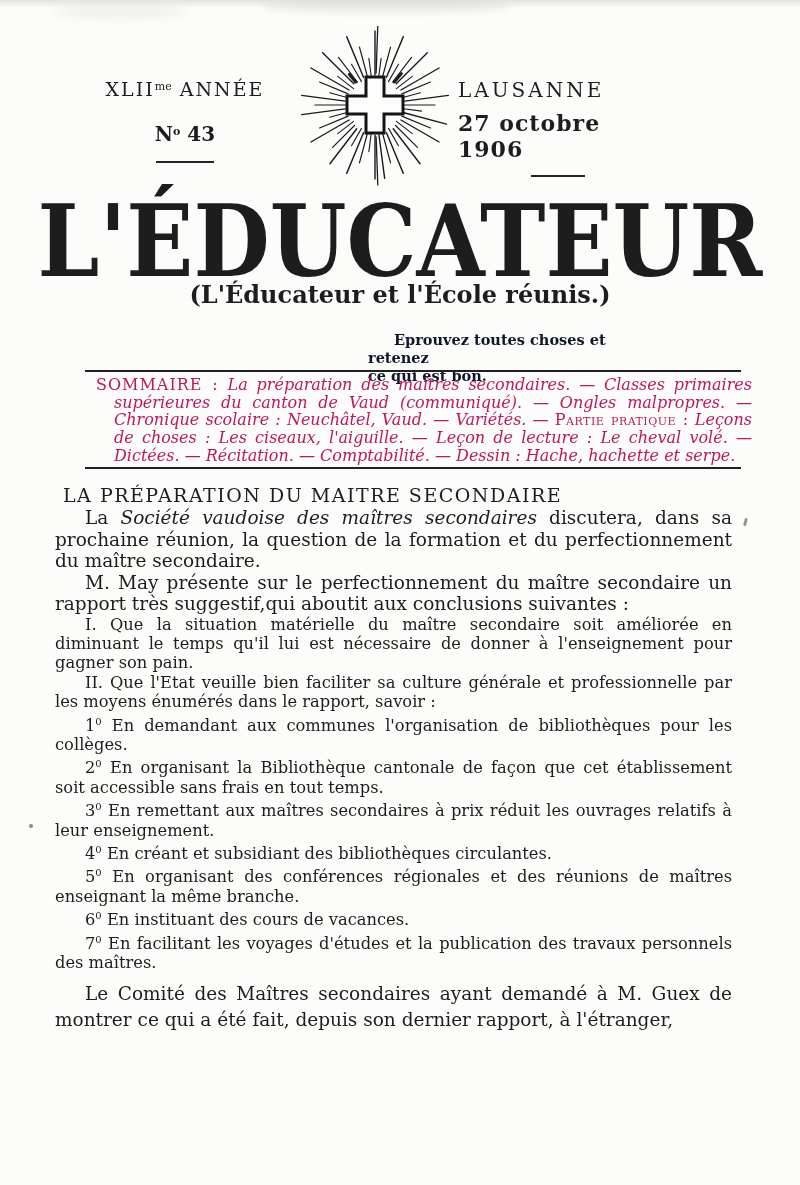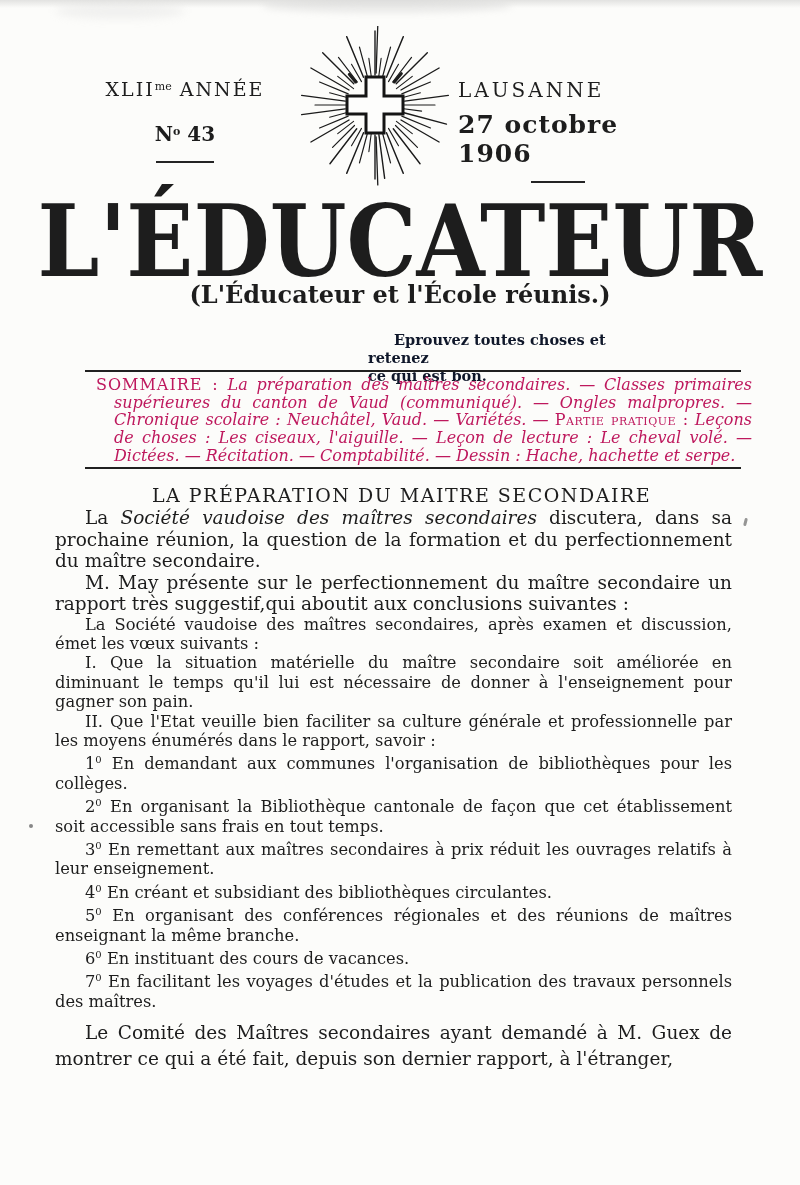--- a/index.html
+++ b/index.html
@@ -18,42 +18,42 @@
   
   .mast-left{left:100px;top:78px;width:170px;text-align:center;}
   .annee{font-size:19px;letter-spacing:2px;}
   .annee sup{font-size:11px;letter-spacing:0;vertical-align:6px;}
   .numero{font-size:20px;font-weight:bold;margin-top:22px;}
   .numero sup{font-size:11px;vertical-align:6px;}
   .mast-rule{height:2px;background:#242424;margin:15px auto 0;}
   .mast-left .mast-rule{width:58px;}
   .mast-right{left:458px;top:78px;width:200px;}
   .city{font-size:20px;letter-spacing:3px;}
-  .date{font-size:25px;font-weight:bold;margin-top:8px;letter-spacing:1px;}
+  .date{font-size:22px;font-weight:bold;margin-top:8px;letter-spacing:1px;}
   .mast-right .mast-rule{width:54px;margin-top:13px;}
   .emblem{left:298px;top:26px;width:154px;height:166px;}
 
   
   .title{left:0;top:194px;width:800px;text-align:center;font-weight:bold;font-size:88px;line-height:1;
          transform:scaleY(1.12);transform-origin:50% 20%;white-space:nowrap;}
   .subtitle{left:0;top:280px;width:800px;text-align:center;font-size:24px;font-weight:bold;}
   .motto{left:368px;top:331px;width:276px;font-size:14.5px;font-weight:bold;line-height:1.25;color:#0f172a;}
   .motto-l1{text-indent:26px;}
 
   
   .rule{left:85px;width:656px;height:2px;background:#202020;}
   .rule-top{top:370px;}
   .rule-bottom{top:467px;}
   .sommaire{left:96px;top:376px;width:656px;font-size:16px;font-style:italic;line-height:17.7px;
             text-align:justify;padding-left:18px;text-indent:-18px;color:#be185d;box-sizing:border-box;}
   .sommaire .label{font-style:normal;letter-spacing:1px;}
   .sommaire .pp{font-style:normal;font-variant:small-caps;letter-spacing:.5px;}
 
   
-  .heading{left:63px;top:484px;width:677px;text-align:center;font-size:19px;letter-spacing:1.5px;white-space:nowrap;}
+  .heading{left:63px;top:484px;width:677px;text-align:left;font-size:19px;letter-spacing:1.5px;white-space:nowrap;}
   .body-col{left:55px;top:507px;width:677px;text-align:justify;}
   .body-col p{margin:0;text-indent:30px;}
   .b{font-size:18.5px;line-height:21.5px;}
   .s{font-size:16.3px;line-height:19.4px;}
   .closing{font-size:18.5px;line-height:26px;margin-top:9px !important;}
   .item sup{font-size:10px;vertical-align:6px;}
   em{font-style:italic;}
   svg .cross{fill:#fdfdfc;stroke:#141414;stroke-width:3;stroke-linejoin:miter;}
 </style>
 </head>
@@ -153,21 +153,20 @@
   <div class="abs rule rule-top"></div>
   <div class="abs sommaire"><span class="label">SOMMAIRE :</span><span> La préparation des maîtres secondaires. — Classes primaires supérieures du canton de Vaud (communiqué). — Ongles malpropres. — Chronique scolaire : Neuchâtel, Vaud. — Variétés. — </span><span class="pp">Partie pratique :</span><span> Leçons de choses : Les ciseaux, l'aiguille. — Leçon de lecture : Le cheval volé. — Dictées. — Récitation. — Comptabilité. — Dessin : Hache, hachette et serpe.</span></div>
   <div class="abs rule rule-bottom"></div>
 
   <div class="abs heading">LA PRÉPARATION DU MAITRE SECONDAIRE</div>
 
   <div class="abs body-col">
     <p class="b"><span>La </span><em>Société vaudoise des maîtres secondaires</em><span> discutera, dans sa prochaine réunion, la question de la formation et du perfectionnement du maître secondaire.</span></p>
     <p class="b">M. May présente sur le perfectionnement du maître secondaire un rapport très suggestif,qui aboutit aux conclusions suivantes :</p>
 
-    <p class="s">La Société vaudoise des maîtres secondaires, après examen et discussion, émet les vœux suivants :</p>
     <p class="s">I. Que la situation matérielle du maître secondaire soit améliorée en diminuant le temps qu'il lui est nécessaire de donner à l'enseignement pour gagner son pain.</p>
     <p class="s">II. Que l'Etat veuille bien faciliter sa culture générale et professionnelle par les moyens énumérés dans le rapport, savoir :</p>
 
     <p class="s item"><span>1</span><sup>0</sup><span> En demandant aux communes l'organisation de bibliothèques pour les collèges.</span></p>
     <p class="s item"><span>2</span><sup>0</sup><span> En organisant la Bibliothèque cantonale de façon que cet établissement soit accessible sans frais en tout temps.</span></p>
     <p class="s item"><span>3</span><sup>0</sup><span> En remettant aux maîtres secondaires à prix réduit les ouvrages relatifs à leur enseignement.</span></p>
     <p class="s item"><span>4</span><sup>0</sup><span> En créant et subsidiant des bibliothèques circulantes.</span></p>
     <p class="s item"><span>5</span><sup>0</sup><span> En organisant des conférences régionales et des réunions de maîtres enseignant la même branche.</span></p>
     <p class="s item"><span>6</span><sup>0</sup><span> En instituant des cours de vacances.</span></p>
     <p class="s item"><span>7</span><sup>0</sup><span> En facilitant les voyages d'études et la publication des travaux personnels des maîtres.</span></p>

